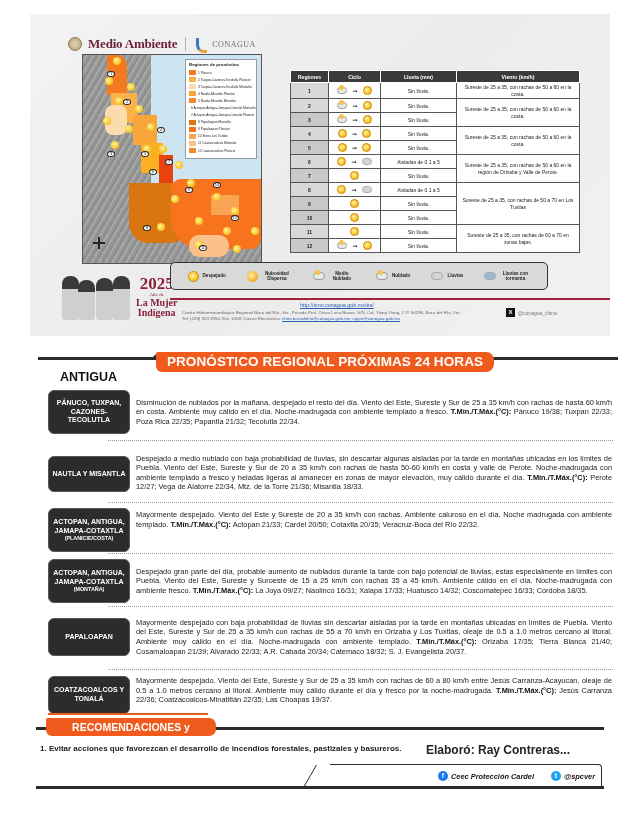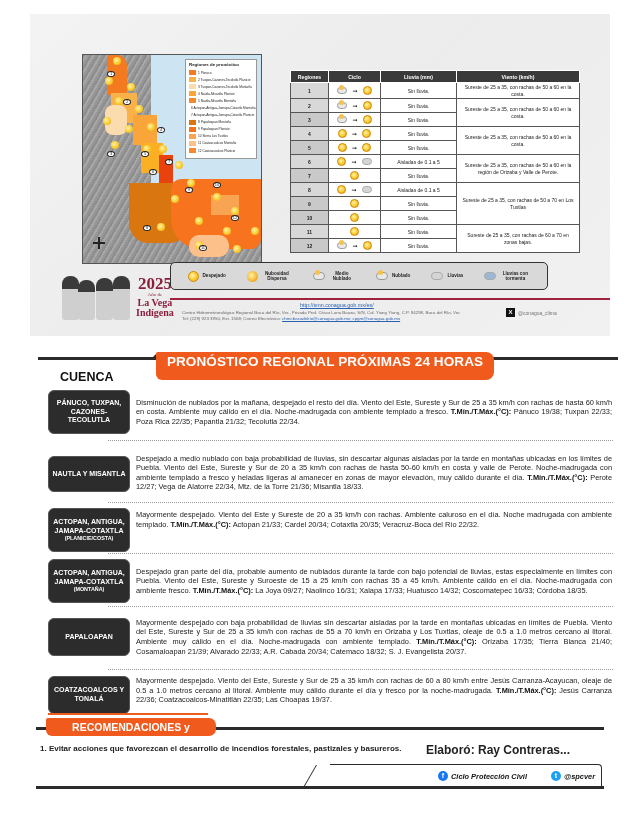--- a/index.html
+++ b/index.html
@@ -88,21 +88,21 @@
   .footer-url { position: absolute; left: 300px; top: 302px; font-size: 5.4px; color: #2a62b3; text-decoration: underline; }
   .footer-addr { position: absolute; left: 182px; top: 310px; font-size: 4.4px; color: #666; line-height: 5.5px; width: 330px; }
   .footer-addr .lnk { color: #2a62b3; text-decoration: underline; }
   .x-handle { position: absolute; left: 506px; top: 308px; display: flex; align-items: center; gap: 3px; }
   .x-box { width: 9px; height: 9px; background: #111; color: #fff; font-size: 6px; text-align: center; line-height: 9px; font-weight: bold; }
   .x-txt { font-size: 5px; color: #777; }
 
   
   .sec-bar { position: absolute; left: 38px; top: 357px; width: 580px; height: 3px; background: #2b2b2b; }
   .sec-title {
-    position: absolute; left: 156px; top: 352px; width: 338px; height: 28px;
+    position: absolute; left: 156px; top: 352px; width: 338px; height: 20px;
     background: #f05a1c; color: #fff; font-weight: bold; font-size: 13.5px;
     text-align: center; line-height: 20px; border-radius: 2px 8px 8px 6px;
     letter-spacing: 0.1px;
   }
   .sec-title::before { content: ""; position: absolute; left: -6px; top: 2px; width: 0; height: 0; border-right: 6px solid #2b2b2b; border-top: 6px solid transparent; }
   .cuenca { position: absolute; left: 60px; top: 370px; font-weight: bold; font-size: 12.5px; color: #111; }
   .row { position: absolute; left: 0; width: 564px; display: flex; align-items: center; }
   .basin {
     flex: 0 0 82px; height: 100%; background: #2c2c2c; color: #fff; border-radius: 6px;
     border: 1.5px solid #555; display: flex; flex-direction: column; align-items: center; justify-content: center;
@@ -133,20 +133,27 @@
   .fb-ic, .tw-ic { width: 10px; height: 10px; border-radius: 50%; color: #fff; font-size: 7px; font-style: normal; text-align: center; line-height: 10px; }
   .fb-ic { background: #1877f2; }
   .tw-ic { background: #1da1f2; }
   .bottom-bar { position: absolute; left: 36px; top: 786px; width: 568px; height: 3px; background: #2b2b2b; }
 </style>
 </head>
 <body>
 
 <div class="top-panel">
 
+  <div class="logos">
+    <span class="seal"></span>
+    <span class="ma-text">Medio Ambiente</span>
+    <span class="logo-sep"></span>
+    <span class="conagua-icon"></span>
+    <span class="conagua-text">CONAGUA</span>
+  </div>
 
 
   <div class="map-box">
     <div class="map-relief"></div>
     <div class="map-sea"></div>
 
     <div class="map-land" style="left:24px;top:0;width:20px;height:40px;border-radius:4px 10px 0 0;background:#f47a20;"></div>
     <div class="map-land" style="left:28px;top:38px;width:26px;height:30px;background:#f9b24a;"></div>
     <div class="map-land" style="left:22px;top:50px;width:22px;height:30px;background:#fbdcae;border-radius:8px;"></div>
     <div class="map-land" style="left:50px;top:60px;width:24px;height:30px;background:#f9a53a;"></div>
@@ -394,21 +401,21 @@
 
 <div class="women">
   <span class="woman" style="left:0;"></span>
   <span class="woman" style="left:16px;height:40px;"></span>
   <span class="woman" style="left:34px;height:42px;"></span>
   <span class="woman" style="left:51px;"></span>
 </div>
 <div class="yr-badge">
   <div class="y">2025</div>
   <div class="a">Año de</div>
-  <div class="m">La Vega</div>
+  <div class="m">La Mujer</div>
   <div class="m">Indígena</div>
 </div>
 
 <div class="wx-legend">
   <div class="wx-item">
       <span class="ic sun"></span>
       <span class="wx-lbl">Despejado</span>
     </div>
   <div class="wx-item">
       <span class="ic partial"></span>
@@ -438,21 +445,21 @@
   <div>Centro Hidrometeorológico Regional Boca del Río, Ver., Privada Prof. César Luna Bauza, S/N, Col. Yiang Yiang, C.P. 94298, Boca del Río, Ver.</div>
   <div><span>Tel: (229) 923 3950, Ext. 1568; Correo Electrónico:</span> <span class="lnk">chmr.bocadelrio@conagua.gob.mx; cpgm@conagua.gob.mx</span></div>
 </div>
 <div class="x-handle">
   <span class="x-box">X</span>
   <span class="x-txt">@conagua_clima</span>
 </div>
 
 <div class="sec-bar"></div>
 <div class="sec-title">PRONÓSTICO REGIONAL PRÓXIMAS 24 HORAS</div>
-<div class="cuenca">CUENCA</div>
+<div class="cuenca">ANTIGUA</div>
 
 <div class="row" style="top:390px;height:44px;left:48px;">
   <div class="basin">
       <span>PÁNUCO, TUXPAN, CAZONES-TECOLUTLA</span>
     </div>
   <div class="desc"><span>Disminución de nublados por la mañana, despejado el resto del día. Viento del Este, Sureste y Sur de 25 a 35 km/h con rachas de hasta 60 km/h en costa. Ambiente muy cálido en el día. Noche-madrugada con ambiente templado a fresco.</span> <b>T.Mín./T.Máx.(°C):</b> <span>Pánuco 19/38; Tuxpan 22/33; Poza Rica 22/35; Papantla 21/32; Tecolutla 22/34.</span></div>
 </div>
 <div class="dots" style="top:440px;"></div>
 
 <div class="row" style="top:446px;height:46px;left:48px;align-items:flex-end;">
@@ -461,21 +468,21 @@
     </div>
   <div class="desc"><span>Despejado a medio nublado con baja probabilidad de lluvias, sin descartar algunas aisladas por la tarde en montañas ubicadas en los límites de Puebla. Viento del Este, Sureste y Sur de 20 a 35 km/h con rachas de hasta 50-60 km/h en costa y valle de Perote. Noche-madrugada con ambiente templado a fresco y heladas ligeras al amanecer en zonas de mayor elevación, muy cálido durante el día.</span> <b>T.Mín./T.Máx.(°C):</b> <span>Perote 12/27; Vega de Alatorre 22/34, Mtz. de la Torre 21/36; Misantla 18/33.</span></div>
 </div>
 <div class="dots" style="top:502px;"></div>
 
 <div class="row" style="top:508px;height:44px;left:48px;">
   <div class="basin">
       <span>ACTOPAN, ANTIGUA, JAMAPA-COTAXTLA</span>
       <span class="sub">(PLANICIE/COSTA)</span>
     </div>
-  <div class="desc" style="align-self:flex-start;margin-top:2px;"><span>Mayormente despejado. Viento del Este y Sureste de 20 a 35 km/h con rachas. Ambiente caluroso en el día. Noche madrugada con ambiente templado.</span> <b>T.Mín./T.Máx.(°C):</b> <span>Actopan 21/33; Cardel 20/34; Cotaxtla 20/35; Veracruz-Boca del Río 22/32.</span></div>
+  <div class="desc" style="align-self:flex-start;margin-top:2px;"><span>Mayormente despejado. Viento del Este y Sureste de 20 a 35 km/h con rachas. Ambiente caluroso en el día. Noche madrugada con ambiente templado.</span> <b>T.Mín./T.Máx.(°C):</b> <span>Actopan 21/33; Cardel 20/50; Cotaxtla 20/35; Veracruz-Boca del Río 22/32.</span></div>
 </div>
 <div class="dots" style="top:553px;"></div>
 
 <div class="row" style="top:559px;height:44px;left:48px;">
   <div class="basin">
       <span>ACTOPAN, ANTIGUA, JAMAPA-COTAXTLA</span>
       <span class="sub">(MONTAÑA)</span>
     </div>
   <div class="desc"><span>Despejado gran parte del día, probable aumento de nublados durante la tarde con bajo potencial de lluvias, estas especialmente en límites con Puebla. Viento del Este, Sureste y Suroeste de 15 a 25 km/h con rachas 35 a 45 km/h. Ambiente cálido en el día. Noche-madrugada con ambiente fresco.</span> <b>T.Mín./T.Máx.(°C):</b> <span>La Joya 09/27; Naolinco 16/31; Xalapa 17/33; Huatusco 14/32; Coscomatepec 16/33; Córdoba 18/35.</span></div>
 </div>
@@ -500,19 +507,19 @@
 <div class="rec-bar"></div>
 <div class="rec-title">RECOMENDACIONES y PRECAUCIONES</div>
 <div class="rec-list">
   <div>1.  Evitar acciones que favorezcan el desarrollo de incendios forestales, pastizales y basureros.</div>
 </div>
 <div class="elaboro">Elaboró: Ray Contreras...</div>
 
 <div class="social-tab"></div>
 <div class="social-fb">
   <span class="fb-ic">f</span>
-  <span>Ciclo Protección Civil</span>
+  <span>Ceec Protección Cardel</span>
 </div>
 <div class="social-tw">
   <span class="tw-ic">t</span>
   <span>@spcver</span>
 </div>
 <div class="bottom-bar"></div>
 
 </body></html>

